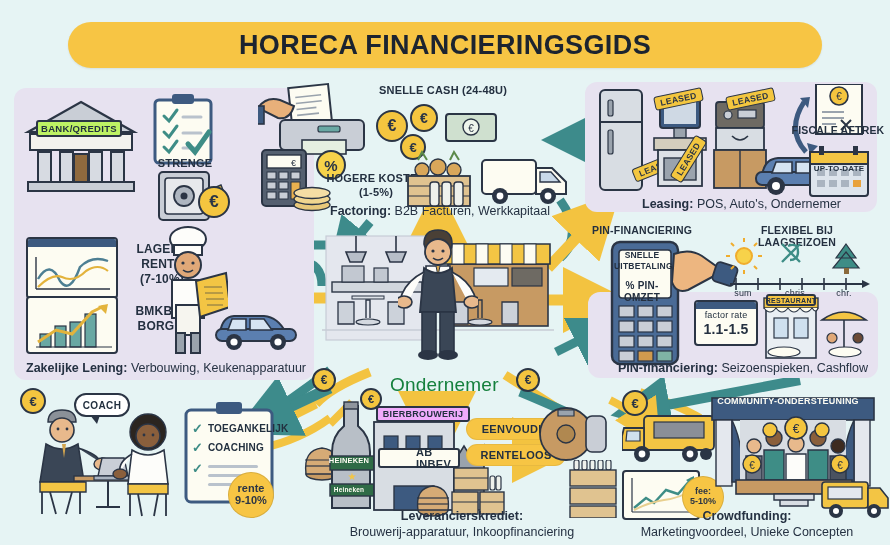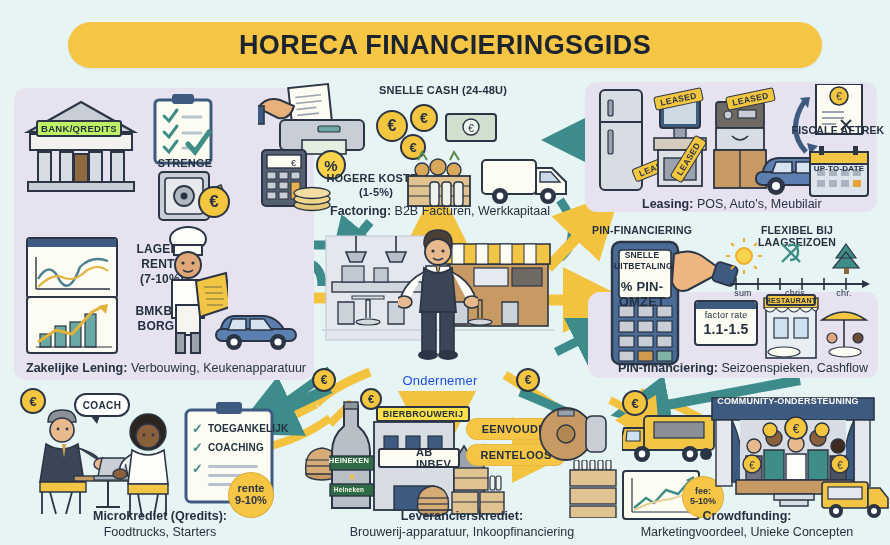--- a/index.html
+++ b/index.html
@@ -431,21 +431,21 @@
         <rect x="47" y="25" width="8" height="7"></rect>
       <rect x="11" y="36" width="8" height="7"></rect>
         <rect x="23" y="36" width="8" height="7"></rect>
       <rect x="35" y="36" width="8" height="7"></rect>
     </g>
     <rect x="47" y="36" width="8" height="7" fill="#e8a23c"></rect>
   </svg>
   <div class="lbl small" style="left:806px;top:148px;width:66px;font-size:8px;color:#22303f;margin-top:16px;">UP-TO-DATE</div>
 
   <div class="caption" style="left:642px;top:196px;">
-    <b>Leasing:</b><span> POS, Auto's, Meubilair</span>
+    <b>Leasing:</b><span> POS, Auto's, Ondernemer</span>
   </div>
 
   <div class="panel" id="panel-pin"></div>
 
   <div class="lbl" style="left:592px;top:224px;width:110px;font-size:10.5px;text-align:left;">PIN-FINANCIERING</div>
 
   <svg class="ill" style="left:608px;top:240px;" width="80" height="128">
     <rect x="4" y="2" width="66" height="122" rx="8" fill="#4a6b96" stroke="#2b3545" stroke-width="2.4"></rect>
     <rect x="11" y="10" width="52" height="48" rx="3" fill="#fdfcf2" stroke="#2b3545" stroke-width="1.6"></rect>
     <g fill="#c9ced6" stroke="#2b3545" stroke-width="1.2">
@@ -460,21 +460,21 @@
         <rect x="49" y="96" width="15" height="11"></rect>
     </g>
     <rect x="11" y="111" width="15" height="10" fill="#c9ced6" stroke="#2b3545" stroke-width="1.2"></rect>
     <rect x="30" y="111" width="15" height="10" fill="#d09a4e" stroke="#2b3545" stroke-width="1.2"></rect>
     <rect x="49" y="111" width="15" height="10" fill="#7fb3a5" stroke="#2b3545" stroke-width="1.2"></rect>
   </svg>
   <div class="lbl small" style="left:614px;top:250px;width:56px;font-size:8.5px;line-height:1.25;">
     <span>SNELLE</span><br>
     <span>UITBETALING</span>
   </div>
-  <div class="lbl small" style="left:612px;top:280px;width:60px;font-size:13px;">% PIN-OMZET</div>
+  <div class="lbl small" style="left:612px;top:280px;width:60px;font-size:10px;">% PIN-OMZET</div>
 
   <svg class="ill" style="left:672px;top:248px;" width="68" height="56">
     <path d="M2,6 q16,-6 28,2 l14,10 q6,6 -2,10 l-26,14 q-12,4 -16,-8 z" fill="#edb680" stroke="#2b3545" stroke-width="2"></path>
     <rect x="42" y="16" width="22" height="20" rx="4" fill="#3d5a80" stroke="#2b3545" stroke-width="1.8" transform="rotate(18 53 26)"></rect>
   </svg>
 
   <div class="lbl" style="left:722px;top:224px;width:150px;font-size:10.5px;">FLEXIBEL BIJ LAAGSEIZOEN</div>
 
   <svg class="ill" style="left:726px;top:238px;" width="146" height="64">
     <g stroke="#f0ad2e" stroke-width="2" fill="none">
@@ -576,21 +576,21 @@
     <path d="M26,42 q14,10 28,0 l4,44 h-36 z" fill="#3a4656" stroke="#2b3545" stroke-width="1.8"></path>
     <path d="M26,46 q-16,8 -22,22 q-3,8 6,8" fill="#fdfdfa" stroke="#2b3545" stroke-width="1.8"></path>
     <path d="M54,46 q16,8 22,22 q3,8 -6,8" fill="#fdfdfa" stroke="#2b3545" stroke-width="1.8"></path>
     <ellipse cx="6" cy="76" rx="8" ry="6" fill="#e8b98c" stroke="#2b3545" stroke-width="1.6"></ellipse>
     <ellipse cx="74" cy="76" rx="8" ry="6" fill="#e8b98c" stroke="#2b3545" stroke-width="1.6"></ellipse>
     <rect x="24" y="86" width="14" height="40" fill="#3a4656" stroke="#2b3545" stroke-width="1.6"></rect>
     <rect x="42" y="86" width="14" height="40" fill="#3a4656" stroke="#2b3545" stroke-width="1.6"></rect>
     <ellipse cx="30" cy="129" rx="10" ry="5" fill="#2b3545"></ellipse>
     <ellipse cx="50" cy="129" rx="10" ry="5" fill="#2b3545"></ellipse>
   </svg>
-  <div class="lbl reg" style="left:390px;top:374px;width:100px;font-size:13px;color:#1d4ed8;">Ondernemer</div>
+  <div class="lbl reg" style="left:390px;top:374px;width:100px;font-size:19px;color:#15803d;">Ondernemer</div>
 
   <div class="coin" style="left:312px;top:368px;width:24px;height:24px;font-size:12px;">€</div>
   <div class="coin" style="left:516px;top:368px;width:24px;height:24px;font-size:12px;">€</div>
   <div class="coin" style="left:20px;top:388px;width:26px;height:26px;font-size:13px;">€</div>
   <div class="coin" style="left:622px;top:390px;width:26px;height:26px;font-size:13px;">€</div>
   <div class="coin" style="left:360px;top:388px;width:22px;height:22px;font-size:11px;">€</div>
 
   <svg class="ill" style="left:24px;top:398px;" width="172" height="124">
 
     <path d="M24,24 q0,-12 14,-12 q14,0 14,12 z" fill="#8a9098" stroke="#2b3545" stroke-width="1.4"></path>
@@ -642,24 +642,20 @@
   </div>
   <div class="greyline" style="left:208px;top:465px;width:50px;"></div>
   <div class="greyline" style="left:208px;top:474px;width:50px;"></div>
   <div class="greyline" style="left:208px;top:483px;width:36px;"></div>
 
   <div class="circ-badge" style="left:228px;top:472px;width:46px;height:46px;">
     <span>rente</span>
     <span>9-10%</span>
   </div>
 
-  <div class="caption cap-center" style="left:30px;top:508px;width:260px;">
-    <b>Microkrediet (Qredits):</b><br>
-    <span>Foodtrucks, Starters</span>
-  </div>
 
   <svg class="ill" style="left:300px;top:404px;" width="44" height="110">
     <ellipse cx="22" cy="70" rx="16" ry="6" fill="#c79a63" stroke="#2b3545" stroke-width="1.4"></ellipse>
     <path d="M6,70 q-3,-24 16,-26 q19,2 16,26 z" fill="#d6ab76" stroke="#2b3545" stroke-width="1.4"></path>
     <g stroke="#2b3545" stroke-width="1.2">
         <path d="M5,56 h34"></path>
         <path d="M6,62 h32"></path>
       </g>
   </svg>
 
@@ -676,21 +672,21 @@
   <svg class="ill" style="left:370px;top:406px;" width="120" height="110">
     <rect x="4" y="16" width="80" height="88" fill="#d8dde3" stroke="#2b3545" stroke-width="1.8"></rect>
     <g fill="#3d5a80" stroke="#2b3545" stroke-width="1.2">
       <rect x="14" y="30" width="14" height="18"></rect>
         <rect x="36" y="30" width="14" height="18"></rect>
         <rect x="58" y="30" width="14" height="18"></rect>
     </g>
     <rect x="24" y="80" width="40" height="24" fill="#3d5a80" stroke="#2b3545" stroke-width="1.4"></rect>
     <path d="M84,56 l10,-16 l10,16 l10,-16 v64 h-30 z" fill="#9aa3ad" stroke="#2b3545" stroke-width="1.6"></path>
   </svg>
-  <div class="sign" style="left:376px;top:406px;width:94px;height:16px;font-size:9px;background:#fde047;">BIERBROUWERIJ</div>
+  <div class="sign" style="left:376px;top:406px;width:94px;height:16px;font-size:9px;background:#f0abfc;">BIERBROUWERIJ</div>
   <div class="sign" style="left:378px;top:448px;width:82px;height:20px;font-size:11px;background:#fdfcf2;padding-left:36px;">AB INBEV</div>
 
   <svg class="ill" style="left:412px;top:480px;" width="42" height="38">
     <ellipse cx="21" cy="30" rx="15" ry="6" fill="#c79a63" stroke="#2b3545" stroke-width="1.4"></ellipse>
     <path d="M6,30 q-3,-22 15,-24 q18,2 15,24 z" fill="#d6ab76" stroke="#2b3545" stroke-width="1.4"></path>
     <g stroke="#2b3545" stroke-width="1.2">
         <path d="M5,18 h32"></path>
         <path d="M6,24 h30"></path>
       </g>
   </svg>

